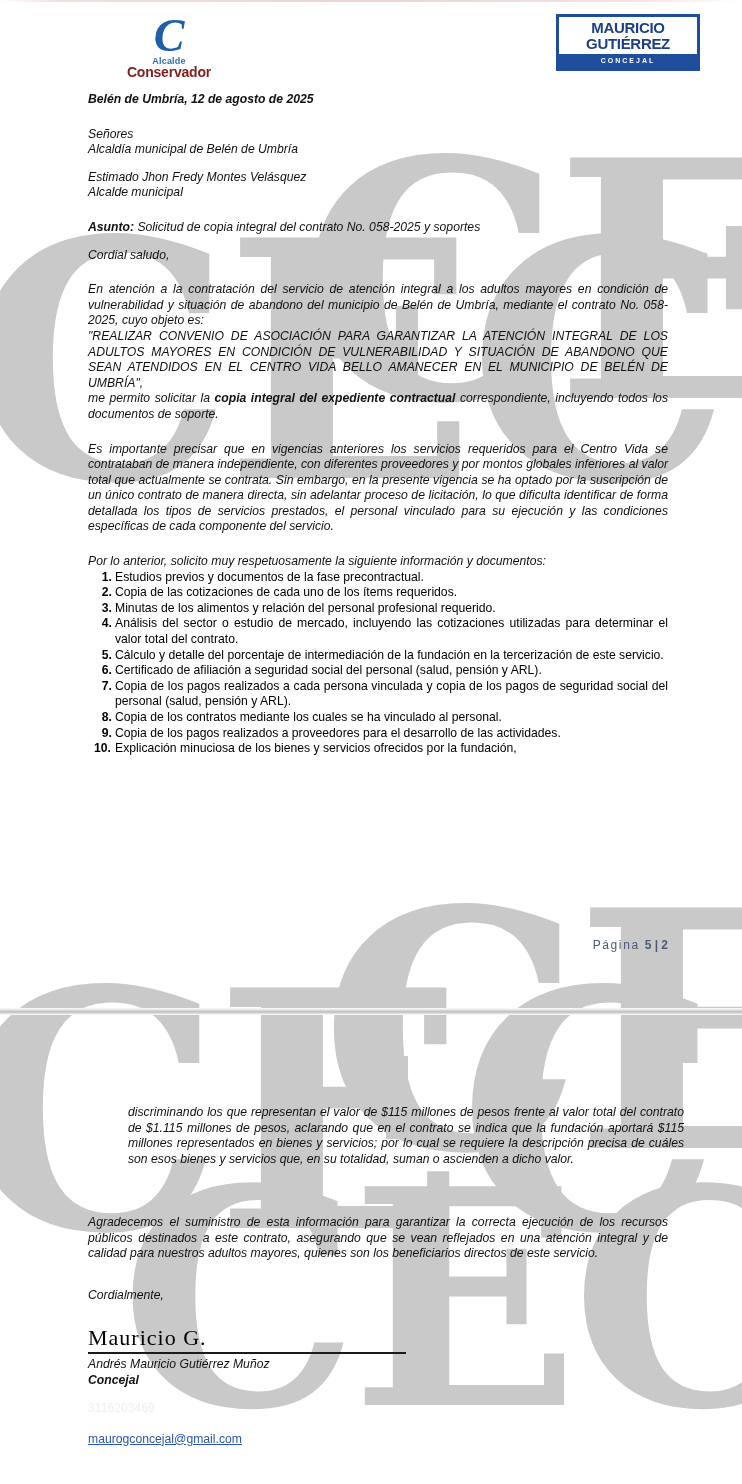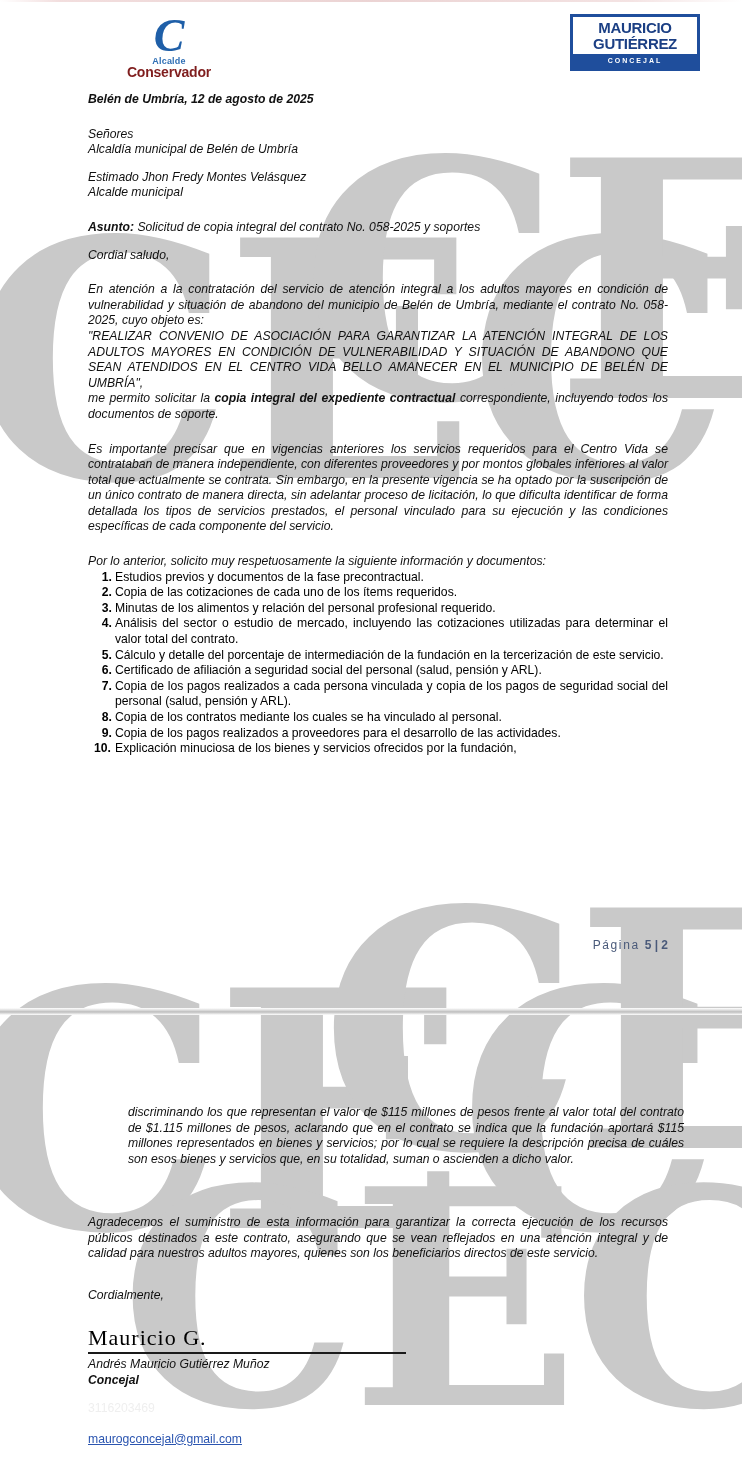--- a/index.html
+++ b/index.html
@@ -101,21 +101,21 @@
     font-weight: bold;
     color: #7f1d1d;
     letter-spacing: -.2px;
     margin-top: -2px;
   }
 
   .logo-mg {
     position: absolute;
     right: 42px;
     top: 14px;
-    width: 130px;
+    width: 144px;
     border: 3px solid #1f4e9c;
     background: #ffffff;
     box-sizing: border-box;
   }
   .logo-mg .name {
     padding: 3px 4px 2px;
     text-align: center;
     background: #ffffff;
   }
   .logo-mg .n1, .logo-mg .n2 {

